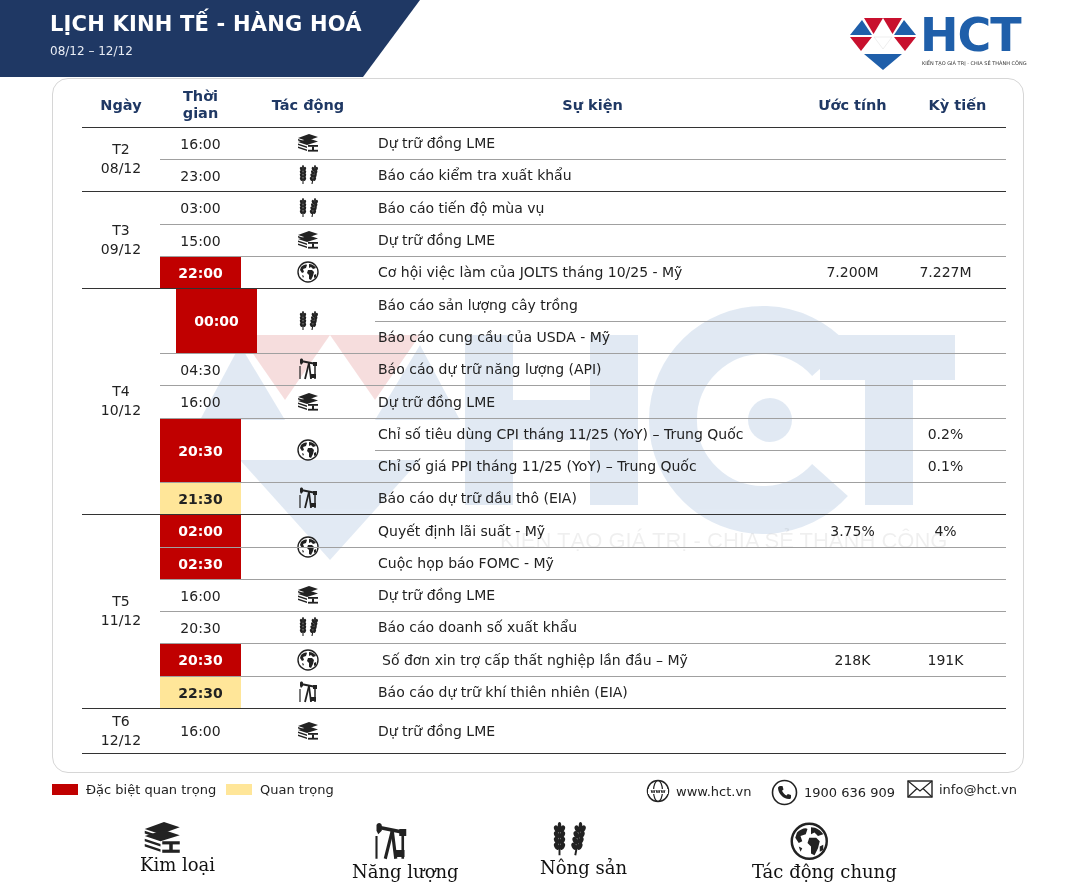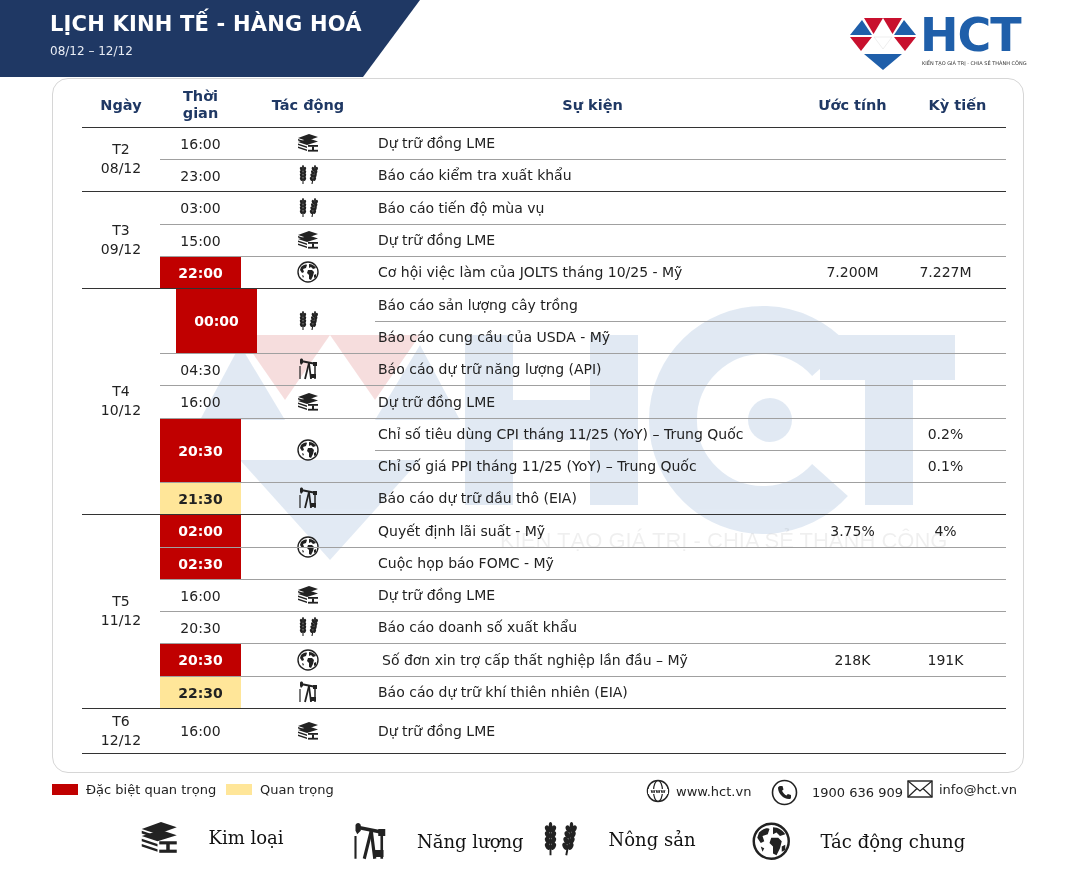--- a/index.html
+++ b/index.html
@@ -28,21 +28,21 @@
   .hline { position: absolute; height: 0; border-top: 1px solid #a0a0a0; }
   .hline.dark { border-top: 1.3px solid #333; }
 
   .icon svg { display: block; }
 
   .legend { position: absolute; top: 782px; display: flex; align-items: center; font-size: 13px; color: #222; font-family: "DejaVu Sans", sans-serif; }
   .swatch { width: 26px; height: 11px; margin-right: 8px; }
   .contact { position: absolute; top: 779px; display: flex; align-items: center; font-size: 13px; color: #222; font-family: "DejaVu Sans", sans-serif; }
   .contact .ic { margin-right: 6px; display: flex; }
 
-  .key { position: absolute; top: 822px; display: flex; align-items: center; font-family: "DejaVu Serif", "Liberation Serif", serif; font-size: 18px; color: #111; }
+  .key { position: absolute; top: 822px; display: flex; align-items: center; font-family: "DejaVu Serif", "Liberation Serif", serif; font-size: 18px; color: #111; flex-direction: column; }
   .key .ic { display: flex; margin-right: 30px; }
 </style>
 </head>
 <body>
 
 <svg class="watermark" width="1082" height="883" viewBox="0 0 1082 883">
   <g opacity="0.13">
     <polygon points="240,335 330,335 285,400" fill="#c00000"></polygon>
     <polygon points="330,335 420,335 375,400" fill="#c00000"></polygon>
     <polygon points="240,345 285,420 200,420" fill="#1f5faa"></polygon>
@@ -459,21 +459,21 @@
     <svg width="24" height="24" viewBox="0 0 24 24">
         <circle cx="12" cy="12" r="10.5" fill="none" stroke="#222" stroke-width="1.5"></circle>
         <ellipse cx="12" cy="12" rx="4.5" ry="10.5" fill="none" stroke="#222" stroke-width="1.2"></ellipse>
         <line x1="1.5" y1="12" x2="22.5" y2="12" stroke="#222" stroke-width="1"></line>
         <rect x="2" y="10" width="20" height="5" fill="#fff"></rect>
         <text x="12" y="14.3" font-size="5.5" text-anchor="middle" font-family="DejaVu Sans, sans-serif" font-weight="bold" fill="#222">www</text>
       </svg>
   </span>
   <span>www.hct.vn</span>
 </div>
-<div class="contact" style="left:771px;gap:8px;">
+<div class="contact" style="left:771px;">
   <span class="ic">
     <svg width="27" height="27" viewBox="0 0 27 27">
         <circle cx="13.5" cy="13.5" r="12" fill="none" stroke="#222" stroke-width="1.6"></circle>
         <path d="M9 7 L11.5 7 L12.5 10.5 L11 11.8 C12 14 13.5 15.6 15.5 16.5 L16.8 15 L20 16 L20 18.5 C20 19.5 19 20 18 20 C12 19.5 7.5 15 7 9 C7 8 8 7 9 7 Z" fill="#222"></path>
       </svg>
   </span>
   <span>1900 636 909</span>
 </div>
 <div class="contact" style="left:907px;">
   <span class="ic">

